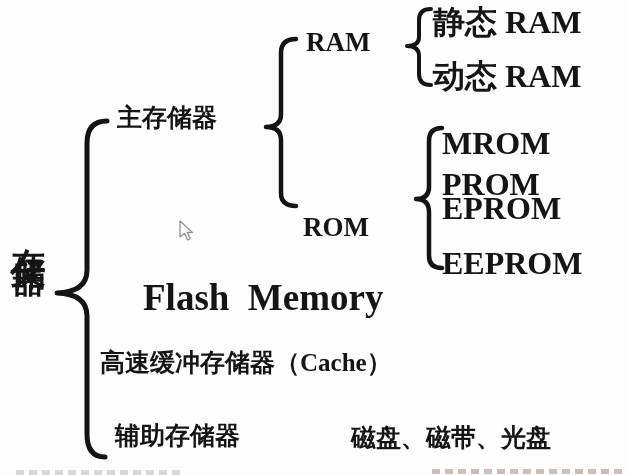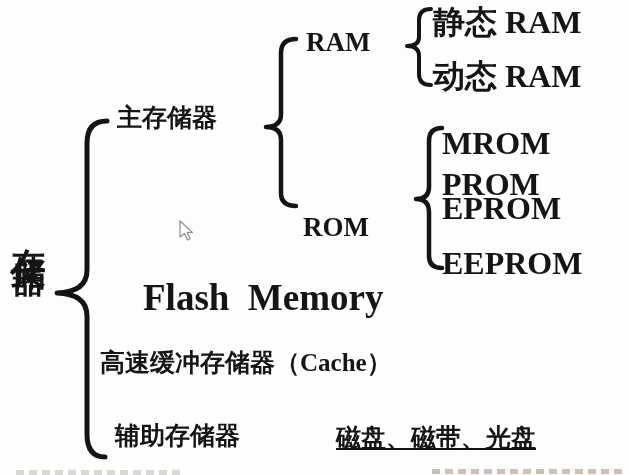--- a/index.html
+++ b/index.html
@@ -23,21 +23,21 @@
     font-size:35px;
     writing-mode:vertical-rl;
     text-orientation:upright;
     letter-spacing:7px;
   }
   .lv1{font-size:25px;}
   .t-main{left:117px;top:104px;}
   .t-flash{left:115px;top:277px;font-size:37px;margin-left:28px;}
   .t-cache{left:100px;top:349px;}
   .t-aux{left:115px;top:422px;}
-  .t-media{left:336px;top:424px;text-decoration:underline;}
+  .t-media{left:351px;top:424px;}
   .lv2{font-size:27px;}
   .t-ram{left:306px;top:27px;}
   .t-rom{left:303px;top:188px;margin-top:24px;}
   .lv3{font-size:32px;}
   .t-sram{left:433px;top:4px;}
   .t-dram{left:433px;top:58px;}
   .t-mrom{left:442px;top:125px;}
   .t-prom{left:442px;top:166px;}
   .t-eprom{left:442px;top:190px;}
   .t-eeprom{left:442px;top:245px;}

